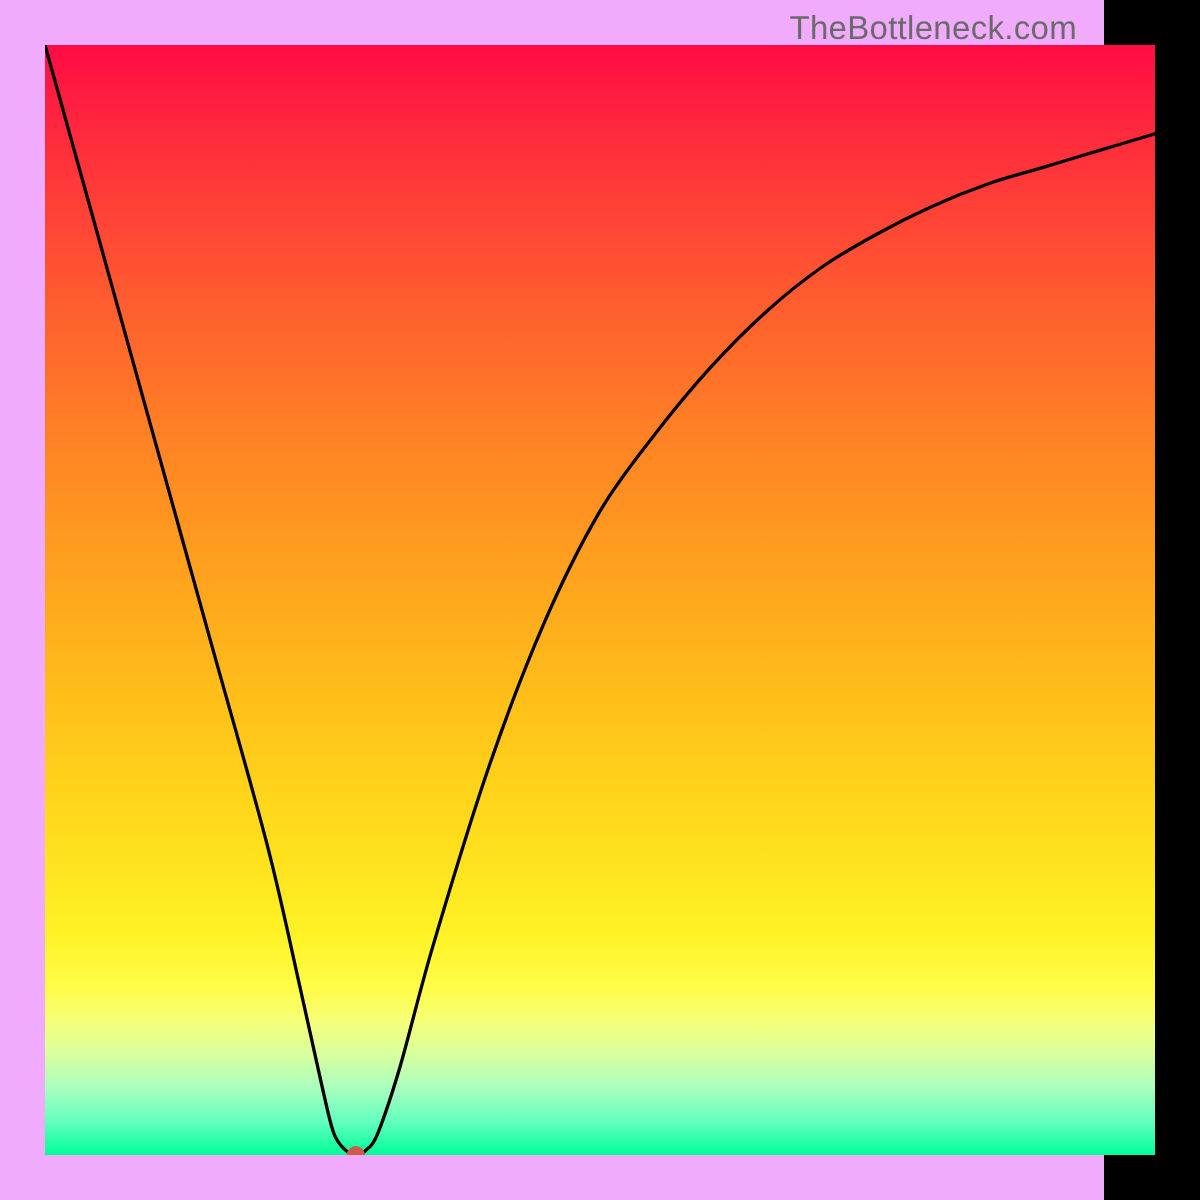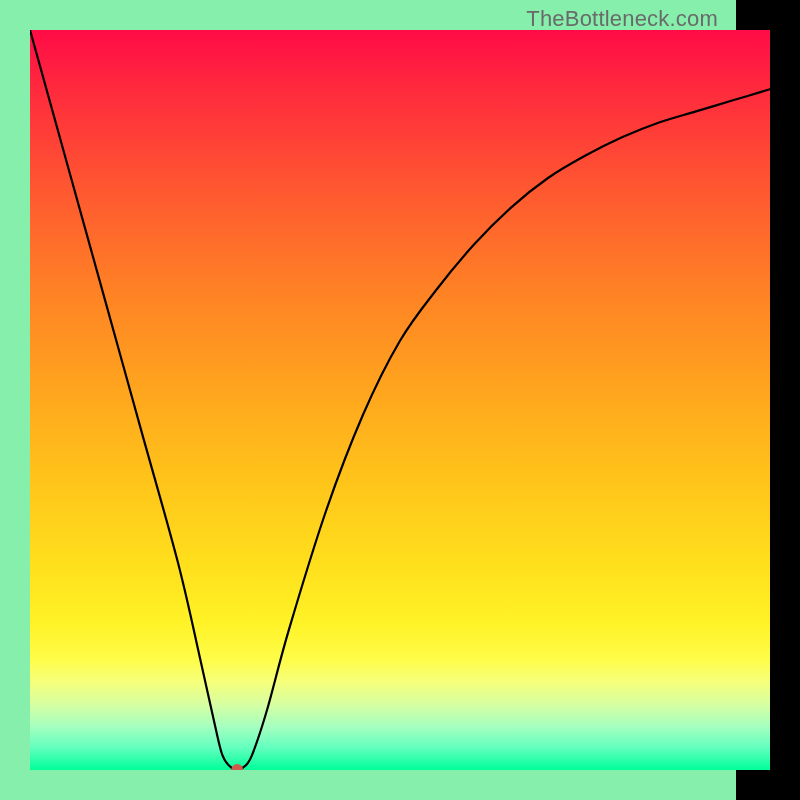--- a/index.html
+++ b/index.html
@@ -10,21 +10,21 @@
     overflow: hidden;
     background: #000;
     font-family: Arial, Helvetica, sans-serif;
   }
   .frame {
     position: absolute;
     left: 0;
     top: 0;
     width: 736px;
     height: 800px;
-    background: #86efac;
+    background: #f0abfc;
   }
   .plot {
     position: absolute;
     left: 30px;
     top: 30px;
     width: 740px;
     height: 740px;
     background: linear-gradient(to bottom,
       #ff0b46 0%,
       #ff2a3d 8%,

